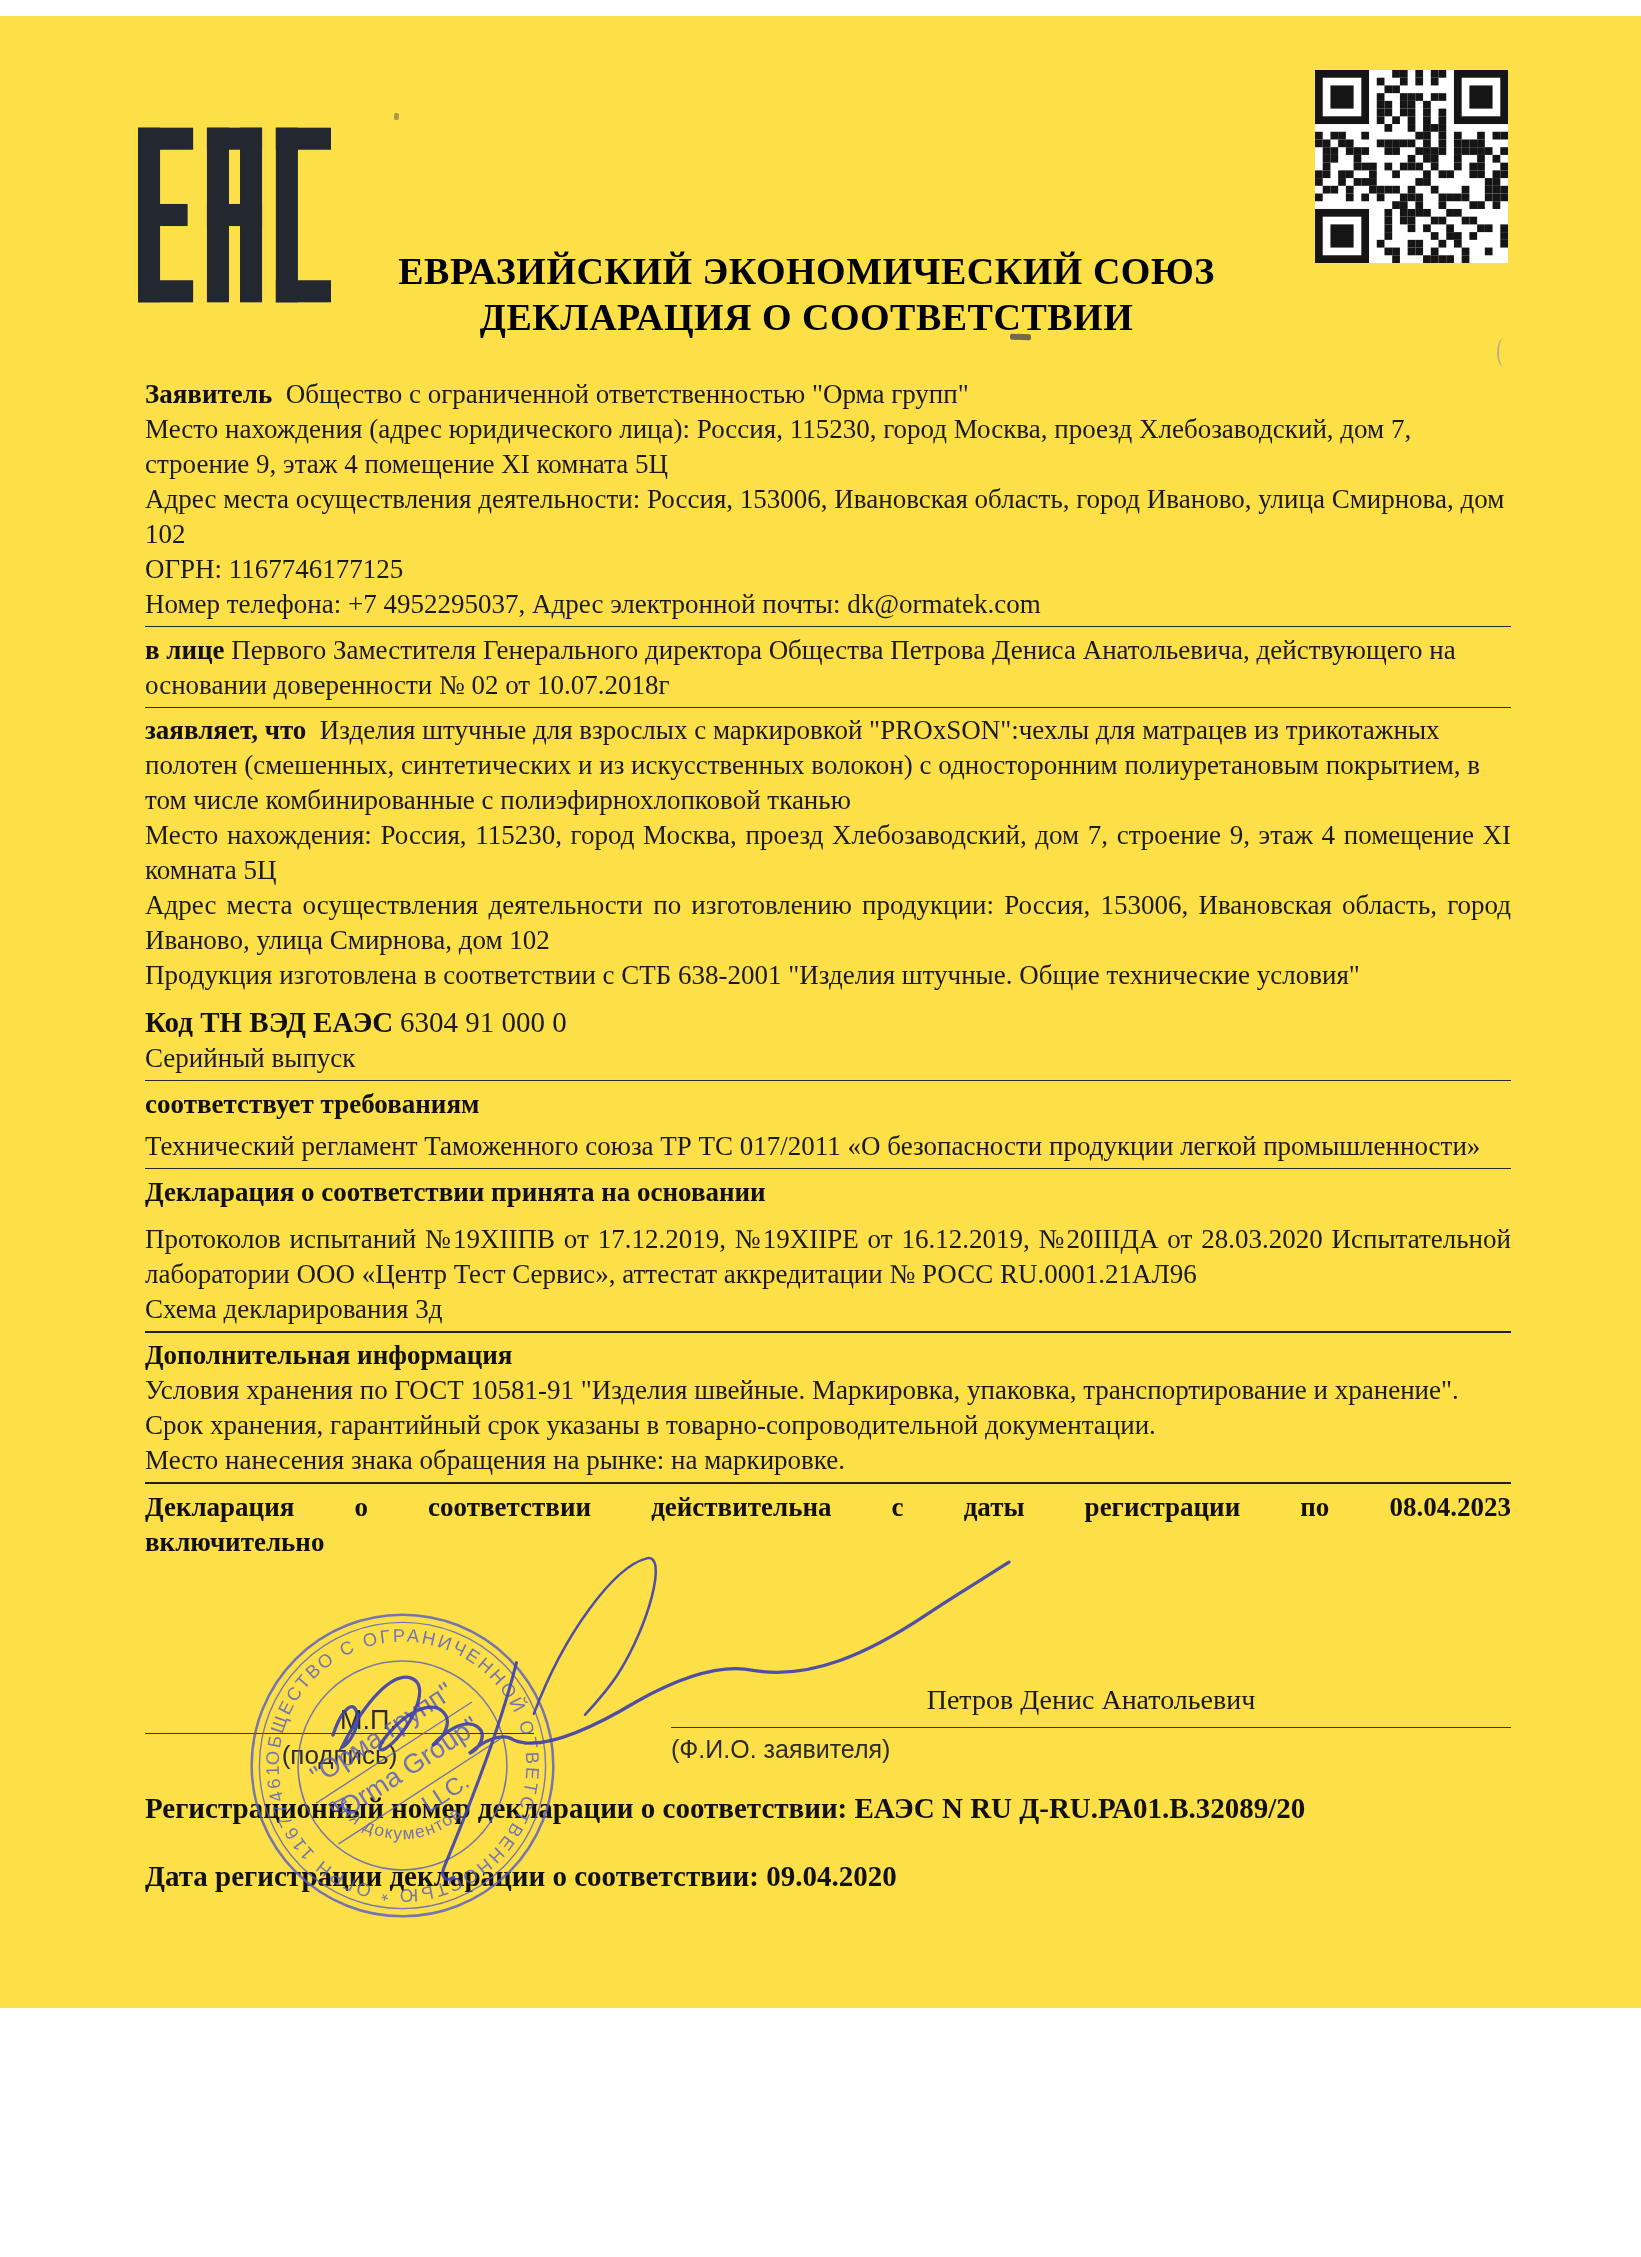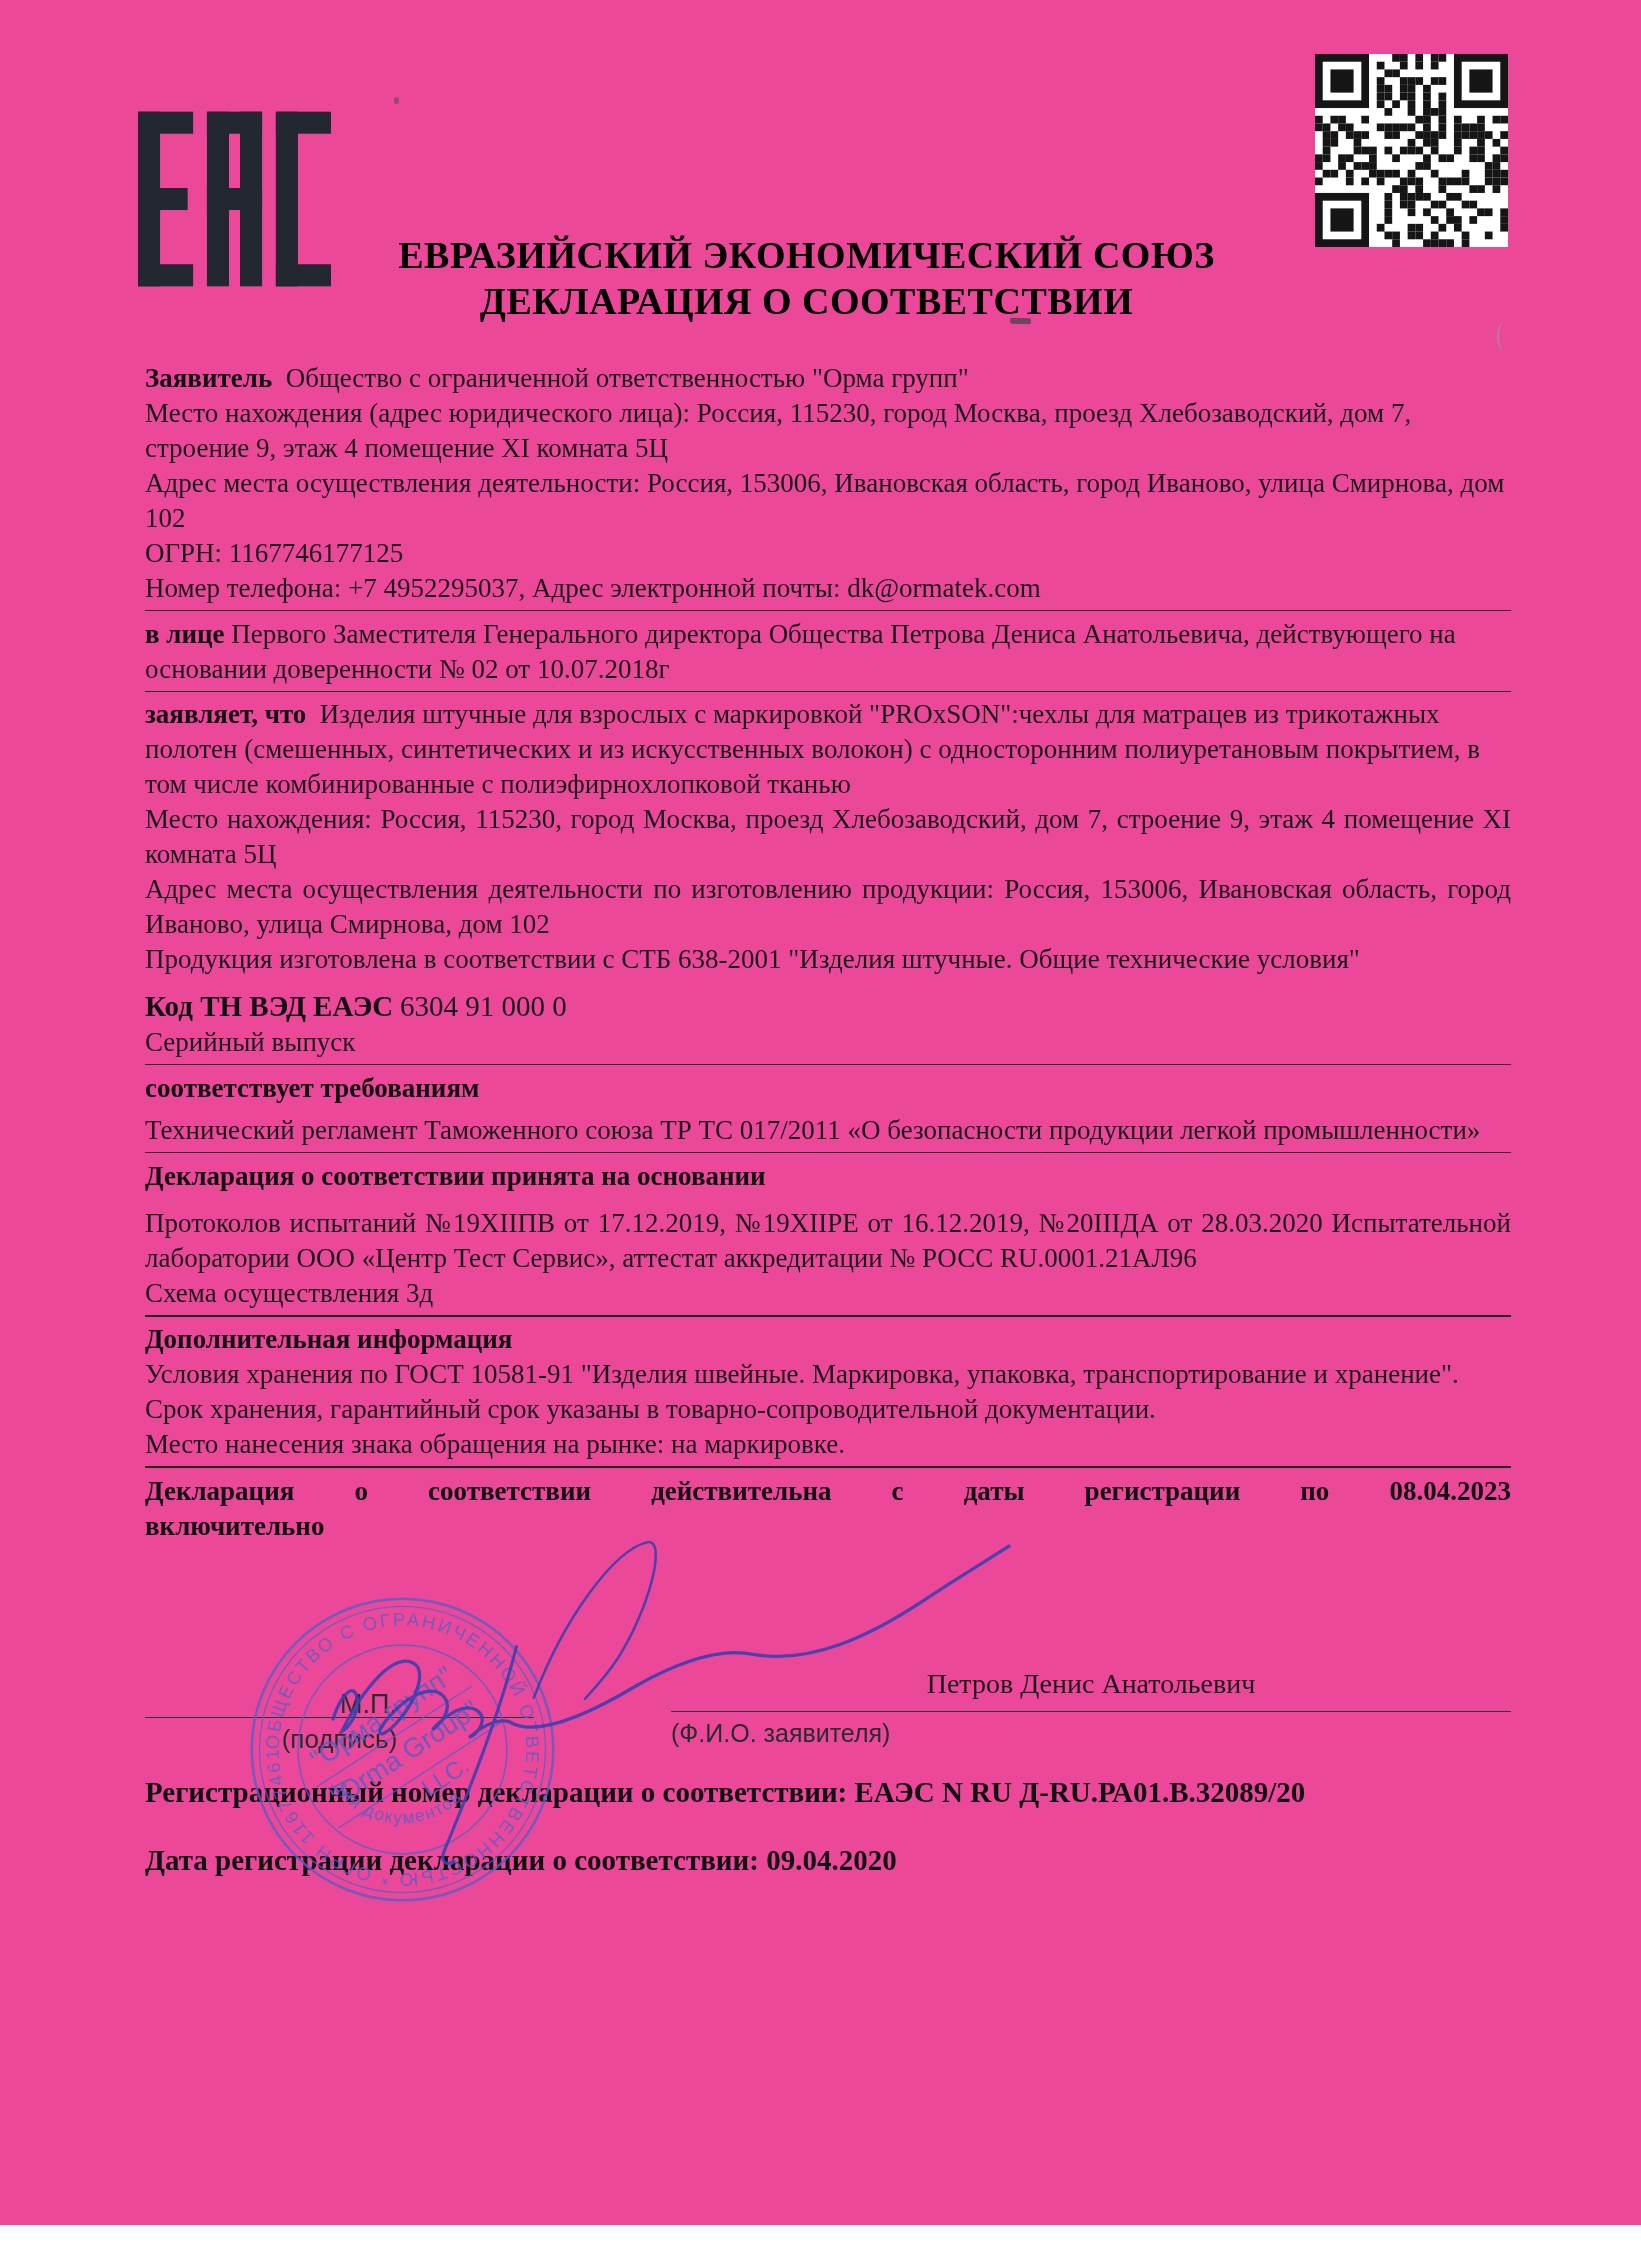--- a/index.html
+++ b/index.html
@@ -1,18 +1,18 @@
 <!DOCTYPE html>
 <html lang="ru"><head>
 <meta charset="utf-8">
 <style>
   html,body{margin:0;padding:0;background:#ffffff;}
   .page{
-    position:relative;width:1641px;height:2225px;background:#ec4899;
-    font-family:"Liberation Serif","DejaVu Serif",serif;color:#1a1a1a;overflow:hidden;
+    position:relative;width:1641px;height:1992px;background:#fde047;
+    font-family:"Liberation Serif","DejaVu Serif",serif;color:#1a1a1a;overflow:hidden;margin-top:16px;
   }
   .content{position:absolute;left:145px;top:0;width:1366px;}
   
   .eac-logo{position:absolute;left:138px;top:108px;width:193px;height:182px;}
   .qr{position:absolute;left:1315px;top:54px;width:193px;height:193px;}
   .titles{margin:232px 43px 0 0;text-align:center;}
   .titles h1{
     margin:0;font-size:38px;line-height:46px;font-weight:bold;color:#000;
     letter-spacing:0.5px;font-family:"Liberation Serif","DejaVu Serif",serif;
   }
@@ -317,21 +317,21 @@
       <hr class="rule">
 
       <p class="ln"><b class="lbl">соответствует требованиям</b></p>
       <div class="gap-s"></div>
       <p class="ln">Технический регламент Таможенного союза ТР ТС 017/2011 «О безопасности продукции легкой промышленности»</p>
       <hr class="rule">
 
       <p class="ln"><b class="lbl">Декларация о соответствии принята на основании</b></p>
       <div class="gap-m"></div>
       <p class="ln j">Протоколов испытаний №19XIIПВ от 17.12.2019, №19XIIРЕ от 16.12.2019, №20IIIДА от 28.03.2020 Испытательной лаборатории ООО «Центр Тест Сервис», аттестат аккредитации № РОСС RU.0001.21АЛ96</p>
-      <p class="ln">Схема осуществления 3д</p>
+      <p class="ln">Схема декларирования 3д</p>
       <hr class="rule heavy">
 
       <p class="ln"><b class="lbl">Дополнительная информация</b></p>
       <p class="ln">Условия хранения по ГОСТ 10581-91 "Изделия швейные. Маркировка, упаковка, транспортирование и хранение". Срок хранения, гарантийный срок указаны в товарно-сопроводительной документации.</p>
       <p class="ln">Место нанесения знака обращения на рынке: на маркировке.</p>
       <hr class="rule heavy">
 
       <div class="validity">
         <p class="ln last-justify">Декларация о соответствии  действительна с даты регистрации по 08.04.2023</p>
         <p class="ln">включительно</p>

